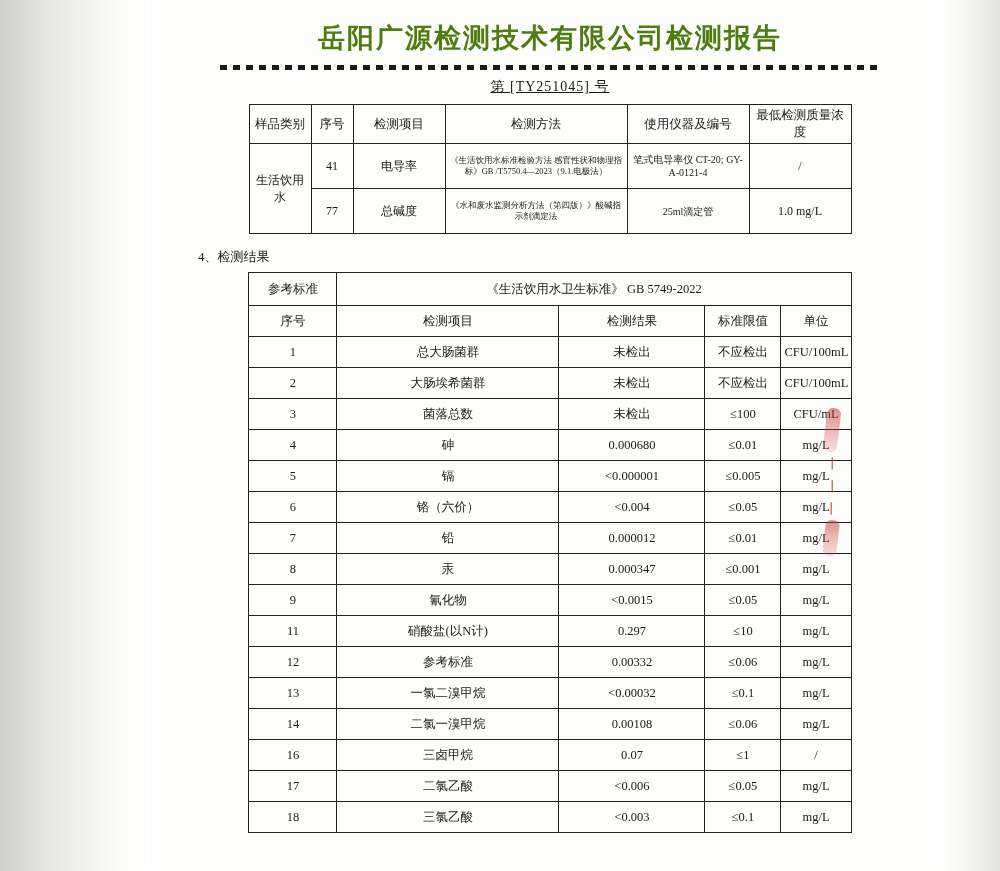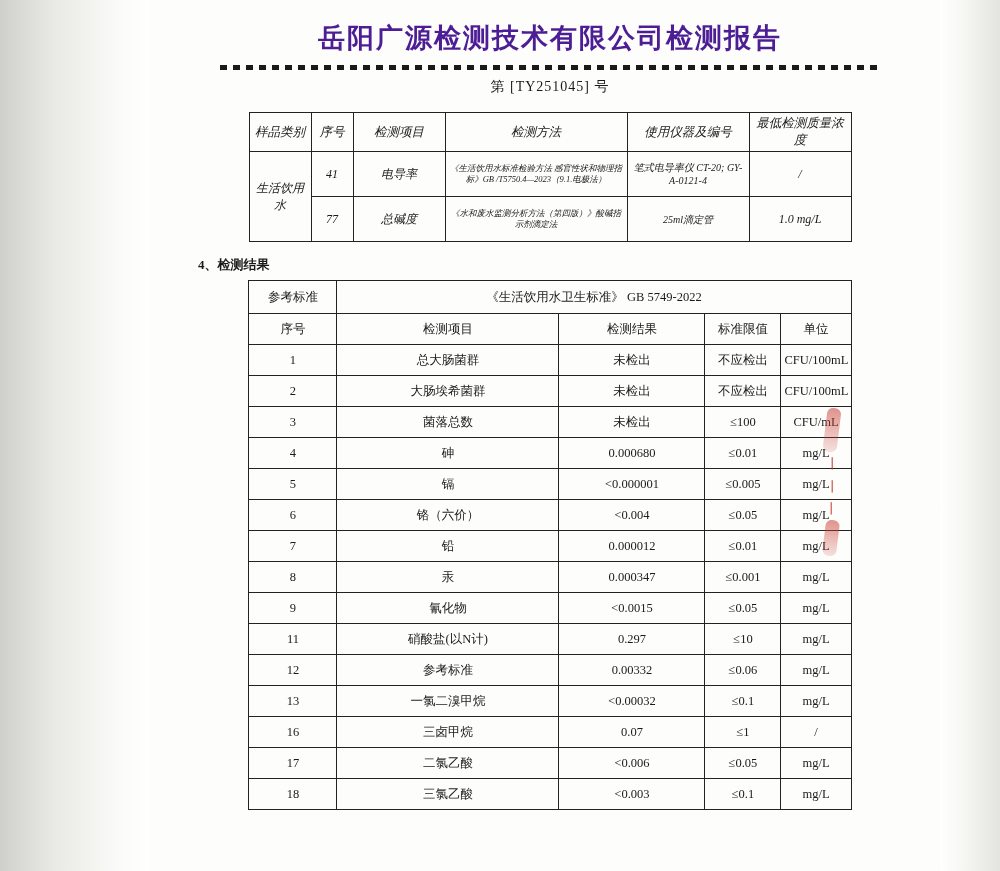--- a/index.html
+++ b/index.html
@@ -40,67 +40,66 @@
     width: 800px; height: 871px;
   }
 
   .doc-title {
     text-align: center;
     font-size: 27px;
     font-weight: bold;
     letter-spacing: 2px;
     margin-top: 20px;
     font-family: "DejaVu Serif", serif;
-    color: #4c1d95;
+    color: #4d7c0f;
   }
   .dash-rule {
     margin: 9px auto 0 auto;
     width: 660px;
     height: 5px;
     background: repeating-linear-gradient(to right, #1a1a1a 0px, #1a1a1a 7px, transparent 7px, transparent 13px);
   }
   .doc-subtitle {
     text-align: center;
     font-size: 14px;
     margin-top: 8px;
     letter-spacing: 1px;
+    text-decoration: underline;
   }
 
   table {
     border-collapse: collapse;
     font-size: 12px;
   }
   table td, table th {
     border: 1px solid #222;
     text-align: center;
     vertical-align: middle;
     padding: 2px 3px;
     font-weight: normal;
   }
 
   
   .table-top {
-    margin: 16px auto 0 auto;
+    margin: 8px auto 0 auto;
     width: 602px;
     table-layout: fixed;
-    font-style: italic;
   }
   .table-top .hdr td { height: 22px; font-size: 12.5px; }
   .table-top .body td { height: 40px; }
   .tiny {
     font-size: 8.5px;
     line-height: 1.25;
     display: block;
   }
   .small-mid { font-size: 10px; line-height: 1.3; display:block; }
 
   .section-label {
     margin: 14px 0 6px 48px;
     font-size: 13px;
-    font-weight: bold;
   }
 
   
   .table-results {
     margin: 0 auto;
     width: 602px;
     table-layout: fixed;
   }
   .table-results td { height: 26px; font-size: 12.5px; }
   .table-results .ref-row td { height: 28px; }
@@ -283,20 +282,27 @@
             <td>mg/L</td>
           </tr>
           <tr>
             <td>13</td>
             <td>一氯二溴甲烷</td>
             <td>&lt;0.00032</td>
             <td>≤0.1</td>
             <td>mg/L</td>
           </tr>
           <tr>
+            <td>14</td>
+            <td>二氯一溴甲烷</td>
+            <td>0.00108</td>
+            <td>≤0.06</td>
+            <td>mg/L</td>
+          </tr>
+          <tr>
             <td>16</td>
             <td>三卤甲烷</td>
             <td>0.07</td>
             <td>≤1</td>
             <td>/</td>
           </tr>
           <tr>
             <td>17</td>
             <td>二氯乙酸</td>
             <td>&lt;0.006</td>

